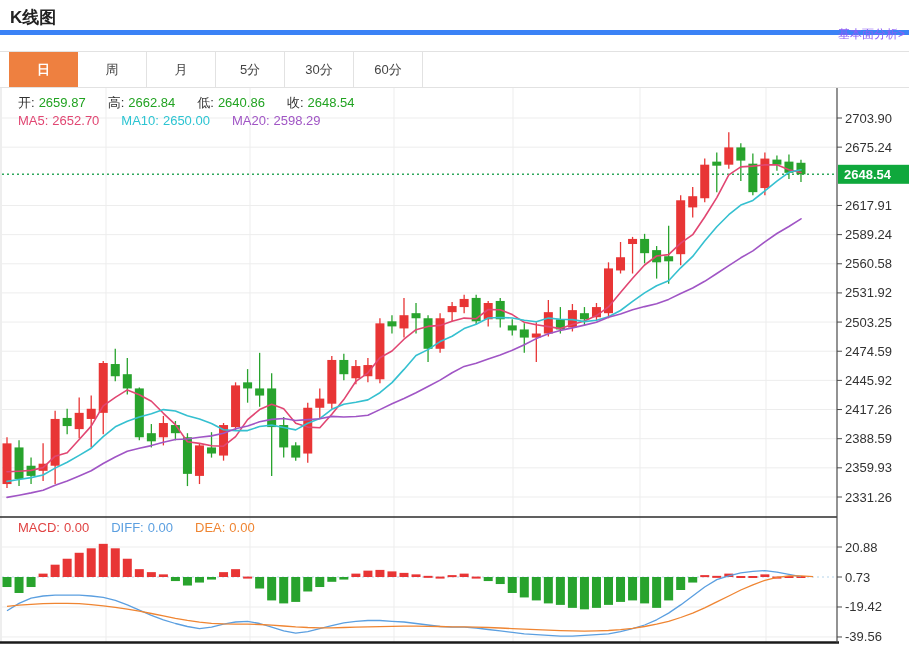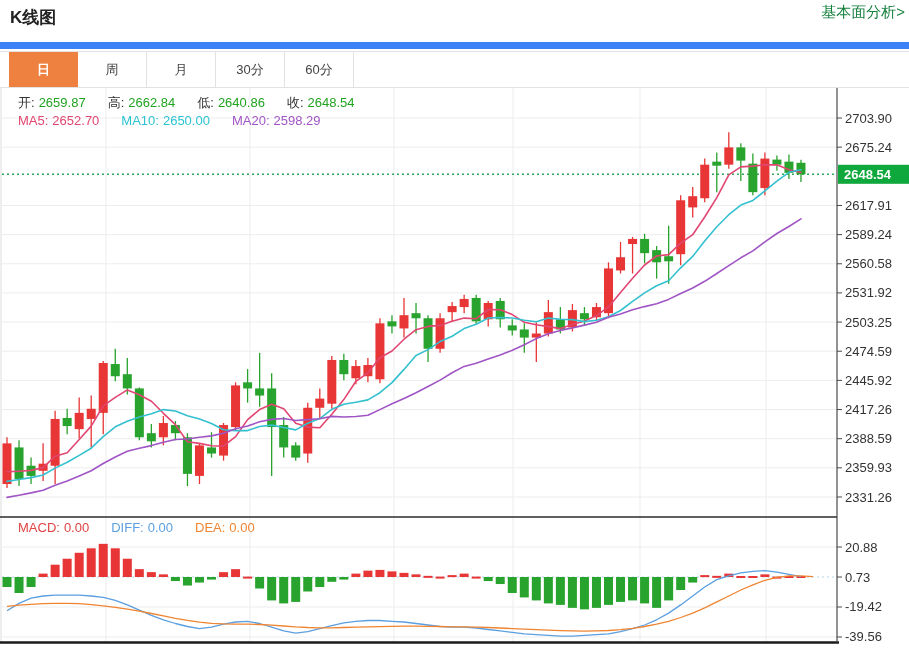--- a/index.html
+++ b/index.html
@@ -1,20 +1,20 @@
 <!DOCTYPE html>
 <html><head>
 <meta charset="utf-8">
 <style>
   html,body{margin:0;padding:0;background:#fff;}
   .page{position:relative;width:909px;height:648px;background:#fff;overflow:hidden;
         font-family:"Liberation Sans","DejaVu Sans",sans-serif;}
-  .hdr{position:absolute;left:0;top:0;width:909px;height:49px;border-bottom:7px solid #3b82f6;box-sizing:border-box;}
+  .hdr{position:absolute;left:0;top:0;width:909px;height:35px;border-bottom:5px solid #3b82f6;box-sizing:border-box;}
   .hdr-title{position:absolute;left:10px;top:6px;font-size:17px;font-weight:bold;color:#222;}
-  .hdr-link{position:absolute;right:4px;top:3px;font-size:15px;color:#15803d;text-decoration:none;cursor:pointer;}
+  .hdr-link{position:absolute;right:4px;top:26px;font-size:12px;color:#8b5cf6;text-decoration:none;cursor:pointer;}
   .tabs{position:absolute;left:0;top:51px;width:909px;height:37px;border-top:1px solid #e2e2e2;
         border-bottom:1px solid #e2e2e2;box-sizing:border-box;display:flex;padding-left:9px;}
   .tab{width:69px;height:100%;line-height:35px;text-align:center;font-size:13px;color:#444;
        border-right:1px solid #e2e2e2;cursor:pointer;background:#fff;box-sizing:border-box;}
   .tab:first-child{border-left:1px solid #e2e2e2;}
   .tab.active{background:#ee8040;color:#fff;border-color:#ee8040;font-weight:bold;}
   .chart-wrap{position:absolute;left:0;top:88px;width:754px;height:557px;}
   .legend{position:absolute;left:18px;font-size:13px;white-space:nowrap;pointer-events:none;}
   .legend span{margin-right:4px;}
   .legend .lab{color:#333;}
@@ -28,20 +28,21 @@
 
   <div class="hdr">
     <div class="hdr-title">K线图</div>
     <a class="hdr-link">基本面分析&gt;</a>
   </div>
 
   <div class="tabs">
       <div class="tab active">日</div>
       <div class="tab">周</div>
       <div class="tab">月</div>
+      <div class="tab">5分</div>
       <div class="tab">30分</div>
       <div class="tab">60分</div>
     </div>
 
   <div class="chart-wrap">
     <div class="legend" style="top:6px;"><span class="lab">开:</span><span style="color: rgb(33, 163, 33);">2659.87</span><span class="gap"></span><span class="lab">高:</span><span style="color: rgb(33, 163, 33);">2662.84</span><span class="gap"></span><span class="lab">低:</span><span style="color: rgb(33, 163, 33);">2640.86</span><span class="gap"></span><span class="lab">收:</span><span style="color: rgb(33, 163, 33);">2648.54</span><span class="gap"></span></div>
     <div class="legend" style="top:25px;"><span class="lab" style="color: rgb(225, 70, 114);">MA5:</span><span style="color: rgb(225, 70, 114);">2652.70</span><span class="gap"></span><span class="lab" style="color: rgb(44, 196, 210);">MA10:</span><span style="color: rgb(44, 196, 210);">2650.00</span><span class="gap"></span><span class="lab" style="color: rgb(160, 85, 197);">MA20:</span><span style="color: rgb(160, 85, 197);">2598.29</span><span class="gap"></span></div>
     <div class="legend" style="top:432px;"><span class="lab" style="color: rgb(224, 67, 67);">MACD:</span><span style="color: rgb(224, 67, 67);">0.00</span><span class="gap"></span><span class="lab" style="color: rgb(91, 159, 224);">DIFF:</span><span style="color: rgb(91, 159, 224);">0.00</span><span class="gap"></span><span class="lab" style="color: rgb(239, 133, 50);">DEA:</span><span style="color: rgb(239, 133, 50);">0.00</span><span class="gap"></span></div>
     <svg width="909" height="557" viewBox="0 0 909 557">
         <g>

